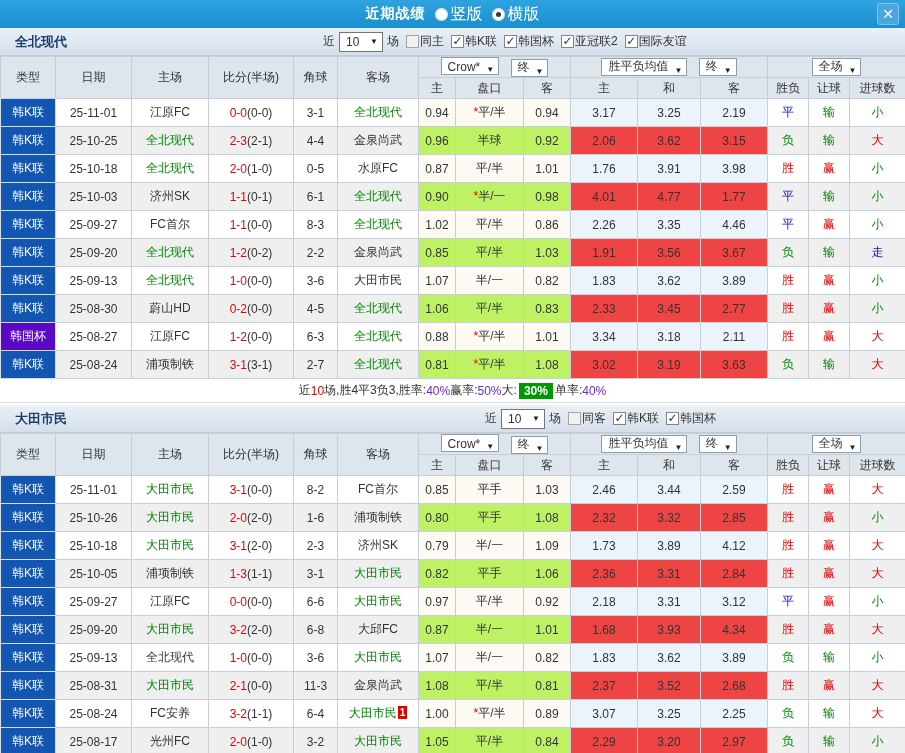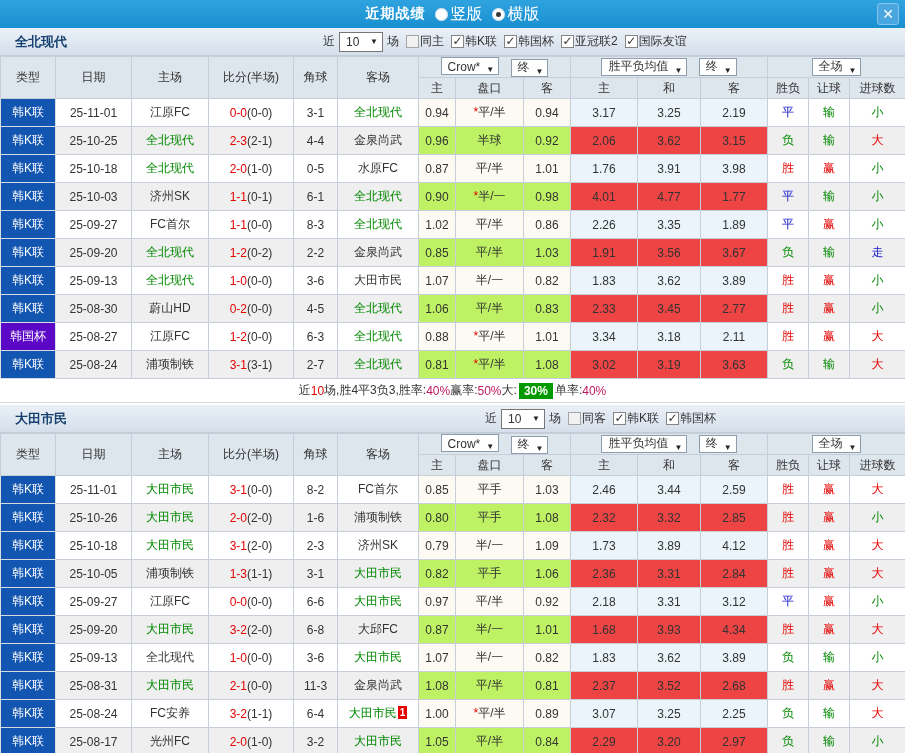--- a/index.html
+++ b/index.html
@@ -52,21 +52,21 @@
   .t-red{color:#e60000}.t-green{color:#008800}.t-blue{color:#1414cc}
   .focus{color:#008800}
   .score-ft{color:#e60000}
   .star{color:#e60000}
   .badge{display:inline-block;background:#e60000;color:#fff;font-size:10px;line-height:13px;
          padding:0 2px;margin-left:1px;vertical-align:1px;font-weight:bold}
 
   
   .summary-row{height:24px;display:flex;align-items:center;justify-content:center;font-size:12px;color:#333;
                border-bottom:1px solid #d7dde3;background:#fff}
-  .summary-row .val{color:#be185d}
+  .summary-row .val{color:#6d28d9}
   .summary-row .lbl{margin-left:0}
   .big-badge{background:#009900;color:#fff;padding:1px 5px;margin:0 2px;font-weight:bold}
   .gap2{height:2px;background:#fff}
 </style>
 </head>
 <body>
 
 <div class="titlebar">
   <span class="title">近期战绩</span>
   <span class="tb-radio">
@@ -244,21 +244,21 @@
           <td class="c-date">25-09-27</td>
           <td class="c-team">FC首尔</td>
           <td class="c-score"><span class="score-ft">1-1</span>(0-0)</td>
           <td class="c-corner">8-3</td>
           <td class="c-team focus">全北现代</td>
           <td class="c-odds">1.02</td>
           <td class="c-hc">平/半</td>
           <td class="c-odds">0.86</td>
           <td class="c-avg">2.26</td>
           <td class="c-avg">3.35</td>
-          <td class="c-avg">1.89</td>
+          <td class="c-avg">4.46</td>
           <td class="c-res t-blue">平</td>
           <td class="c-res t-red">赢</td>
           <td class="c-res t-green">小</td>
         </tr>
         <tr class="even">
           <td class="c-type">韩K联</td>
           <td class="c-date">25-09-20</td>
           <td class="c-team focus">全北现代</td>
           <td class="c-score"><span class="score-ft">1-2</span>(0-2)</td>
           <td class="c-corner">2-2</td>

